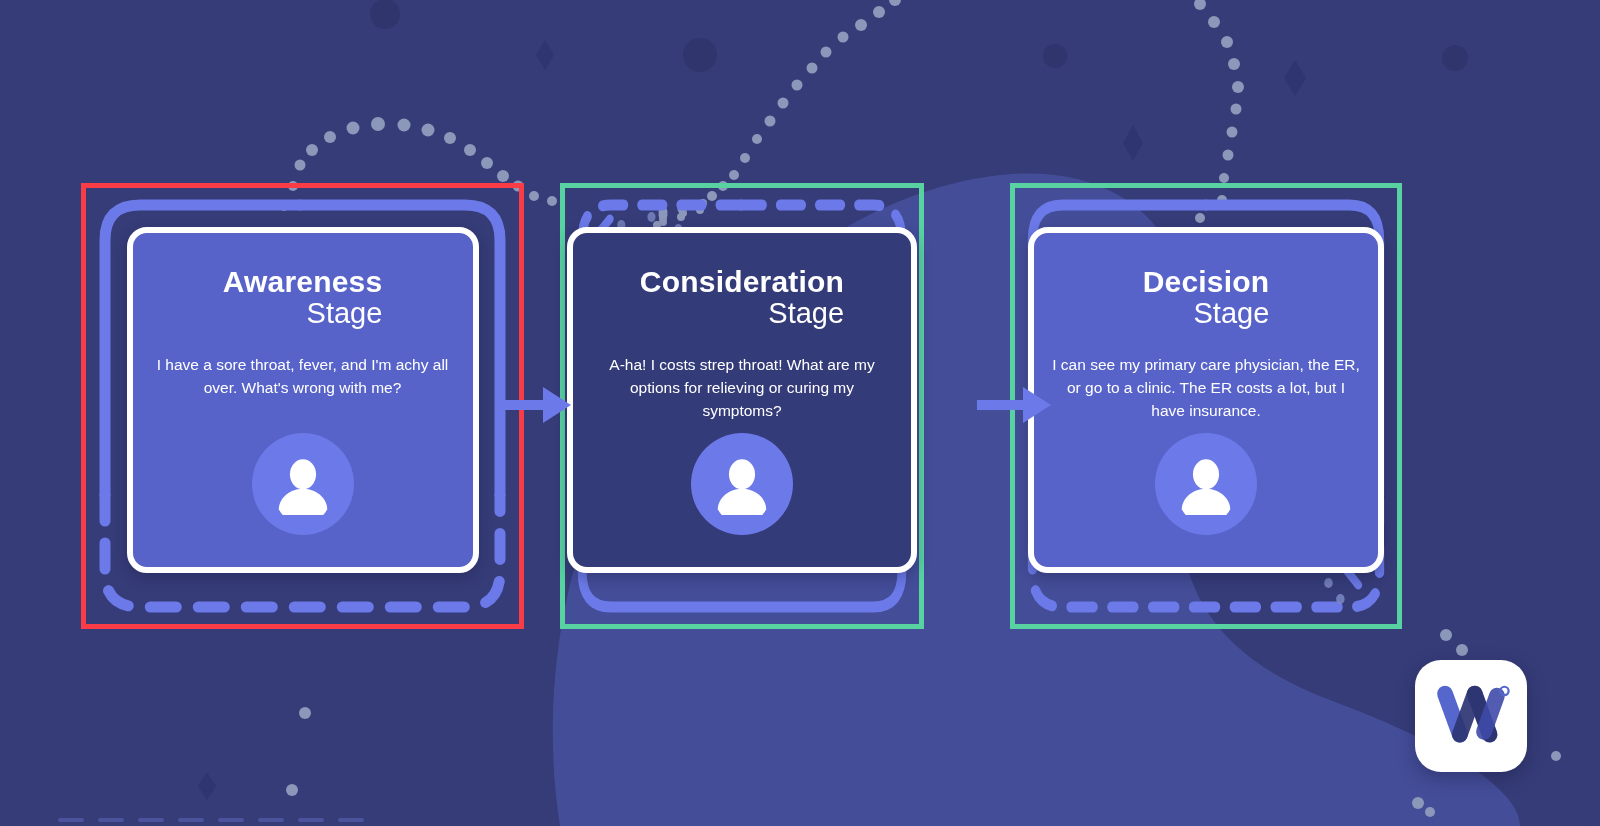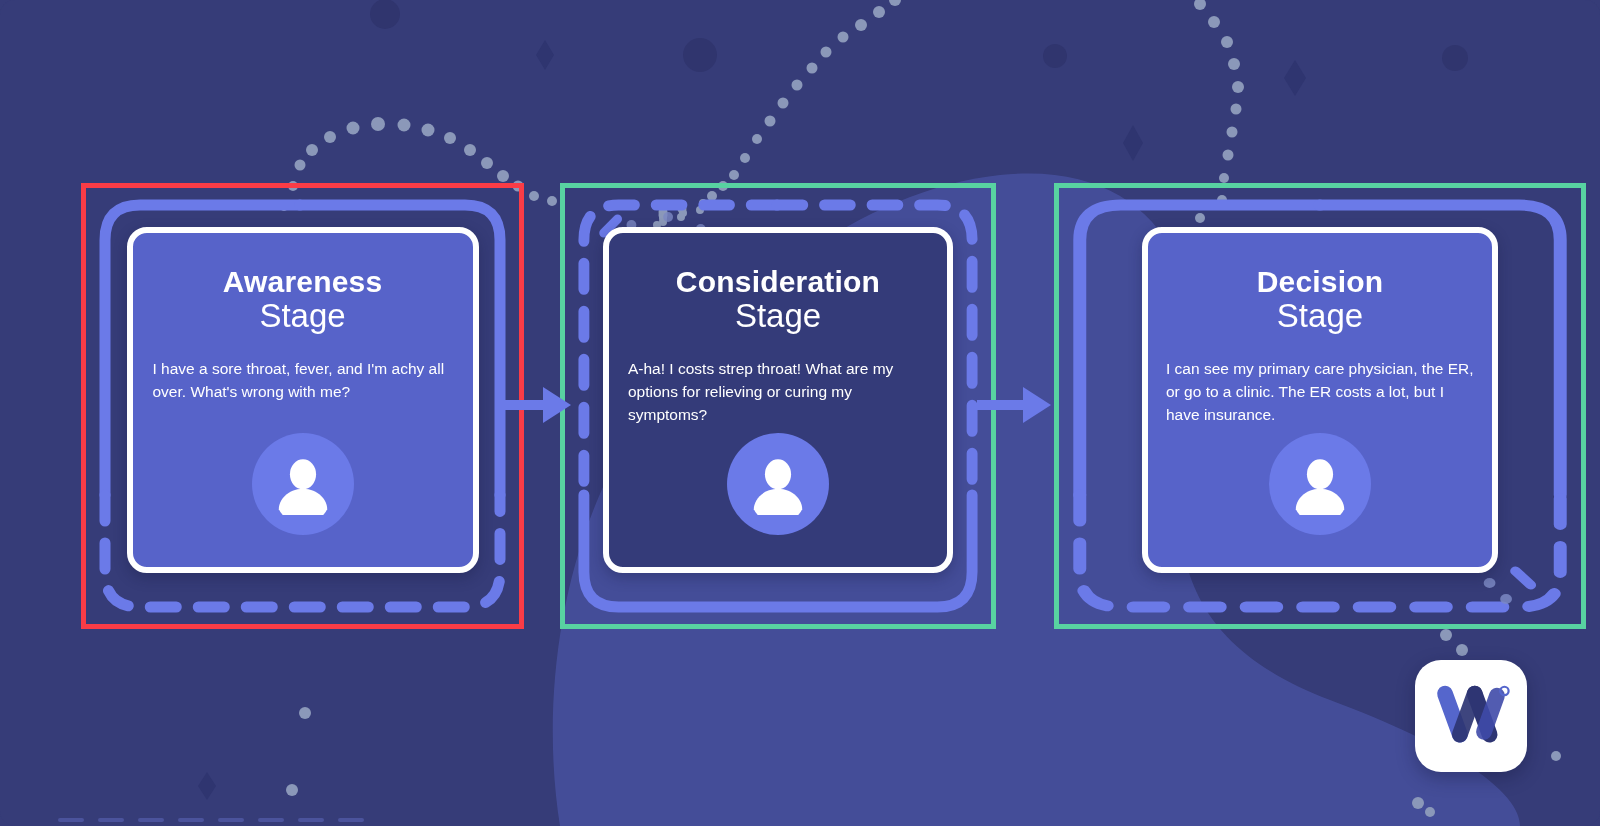--- a/index.html
+++ b/index.html
@@ -37,22 +37,22 @@
     width: 1600px; height: 826px;
   }
 
   .stage-block {
     position: absolute;
     top: 183px;
     width: 443px;
     height: 446px;
   }
   .stage-block.b1 { left: 81px; width: 443px; }
-  .stage-block.b2 { left: 560px; width: 436px; }
-  .stage-block.b3 { left: 1054px; width: 532px; }
+  .stage-block.b2 { left: 560px; width: 364px; }
+  .stage-block.b3 { left: 1010px; width: 392px; }
 
   
   .outline-box {
     position: absolute;
     inset: 0;
     border: 5px solid #fa3c46;
     background: transparent;
   }
   .outline-box.green { border-color: #58d2a1; }
 
@@ -94,31 +94,32 @@
   .title-main {
     display: block;
     color: #ffffff;
     font-size: 30px;
     font-weight: bold;
     letter-spacing: .2px;
   }
   .title-sub {
     display: block;
     color: #ffffff;
-    font-size: 33px;
+    font-size: 29px;
     font-weight: normal;
     margin-top: 2px;
+    text-align: right;
   }
 
   .card-quote {
     margin-top: 26px;
     color: #ffffff;
     font-size: 15.5px;
     line-height: 1.48;
-    text-align: left;
+    text-align: center;
     max-width: 300px;
   }
   .stage-block.b3 .card-quote { max-width: 312px; }
 
   .avatar {
     position: absolute;
     bottom: 32px;
     left: 50%;
     transform: translateX(-50%);
     width: 102px;

